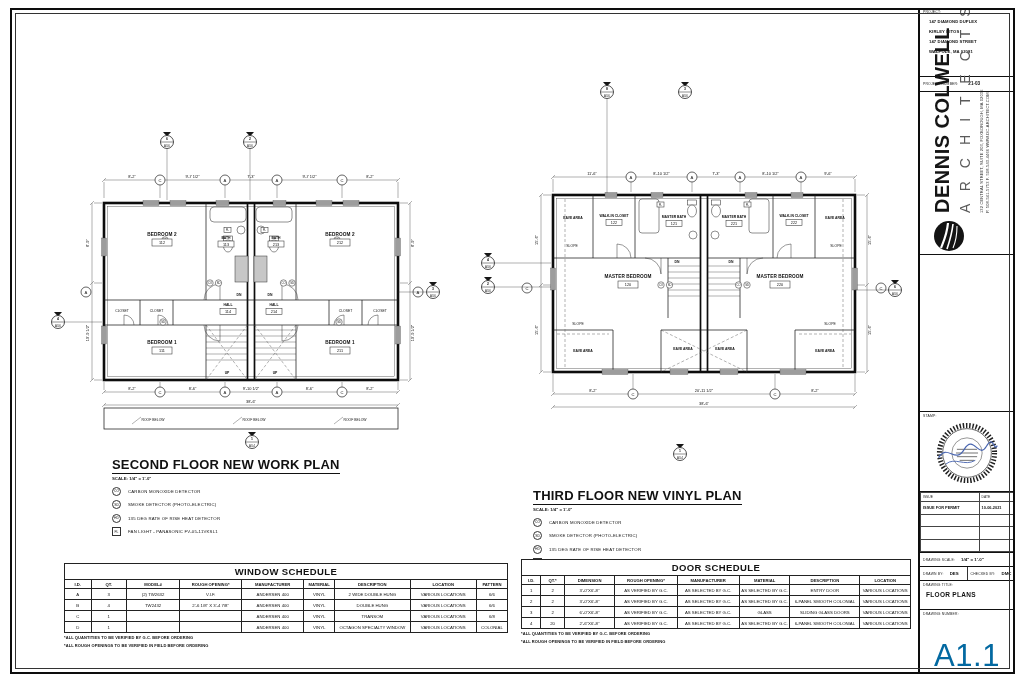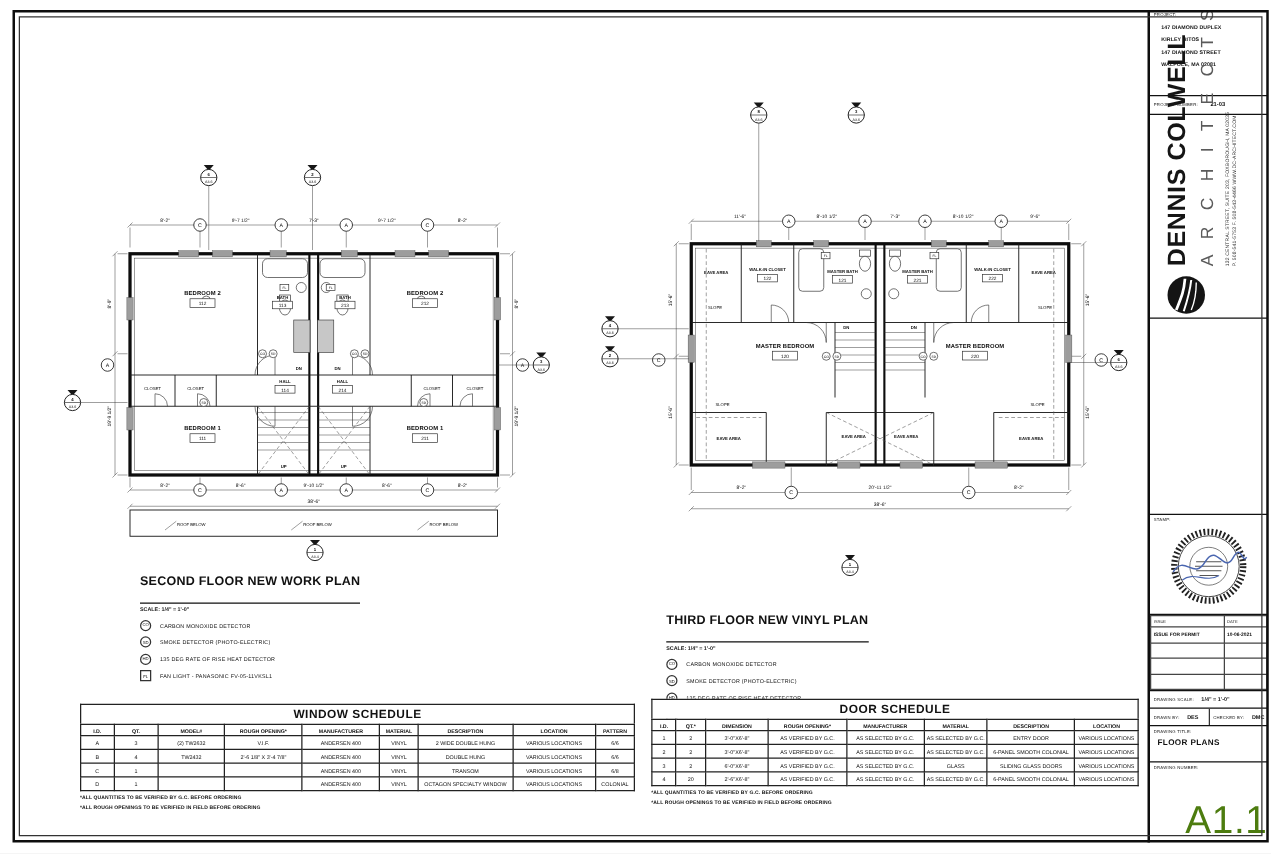--- a/index.html
+++ b/index.html
@@ -28,21 +28,21 @@
   .tb-issue table{border-collapse:collapse;width:100%;table-layout:fixed}
   .tb-issue th{font-size:3.3px;font-weight:normal;text-align:left;border:.7px solid #444;padding:1px 2px;height:6px;color:#222}
   .tb-issue td{font-size:3.9px;font-weight:bold;border:.7px solid #444;padding:1px 2px;height:9.5px;vertical-align:middle}
   .tb-scale,.tb-drawn{height:14px;display:flex;align-items:center}
   .tb-scale .val,.tb-drawn .val{font-size:4.4px;font-weight:bold;margin-left:6px}
   .tb-drawn .half{flex:1;display:flex;align-items:center}
   .tb-drawn .half+.half{border-left:.8px solid #333;height:100%}
   .tb-dtitle{height:30px}
   .tb-dtitle .val{font-size:6.5px;font-weight:bold;padding:4px 0 0 6px;letter-spacing:.3px}
   .tb-dnum{flex:1;border-bottom:none}
-  .tb-dnum .big{font-size:31px;letter-spacing:.5px;text-align:right;margin-top:22px;color:#4d7c0f}
+  .tb-dnum .big{font-size:31px;letter-spacing:.5px;text-align:center;margin-top:22px;color:#0369a1}
 
   
   svg.plan{position:absolute;overflow:visible}
   svg text{fill:#0f0f0f;font-family:"Liberation Sans",sans-serif}
   .w{stroke:#0d0d0d;stroke-width:2.6;fill:none}
   .w2{stroke:#0d0d0d;stroke-width:1.7;fill:none}
   .p{stroke:#1c1c1c;stroke-width:.75;fill:none}
   .thin{stroke:#333;stroke-width:.38;fill:none}
   .dash{stroke:#555;stroke-width:.45;stroke-dasharray:3 2;fill:none}
   .win{fill:#9d9d9d;stroke:#444;stroke-width:.3}
@@ -60,21 +60,21 @@
   .symc{fill:#fff;stroke:#333;stroke-width:.55}
   .symt{font-size:2.7px;text-anchor:middle}
   .mk circle{fill:#fff;stroke:#222;stroke-width:.8}
   .mk line{stroke:#222;stroke-width:.5}
   .mk polygon{fill:#161616}
   .mnum{font-size:3.4px;font-weight:bold;text-anchor:middle}
   .mref{font-size:2.9px;text-anchor:middle}
 
   
   .plan-title{position:absolute;width:230px}
-  .plan-title .pt{font-size:10px;font-weight:bold;letter-spacing:.2px;border-bottom:1.4px solid #111;padding-bottom:11px;display:inline-block}
+  .plan-title .pt{font-size:13px;font-weight:bold;letter-spacing:.2px;border-bottom:1.4px solid #111;padding-bottom:1px;display:inline-block}
   .plan-title .sc{font-size:4.3px;margin-top:1.5px;font-weight:bold;color:#222}
   .legend{margin-top:6px}
   .leg-item{display:flex;align-items:center;margin-top:4.5px}
   .leg-circ,.leg-sq{width:9px;height:9px;border:.8px solid #333;display:flex;align-items:center;justify-content:center;font-size:3.4px;flex:0 0 auto;box-sizing:border-box}
   .leg-circ{border-radius:50%}
   .leg-txt{font-size:4.3px;margin-left:7px;letter-spacing:.2px}
 
   
   .schedule{position:absolute}
   .sched-title{border:1px solid #222;border-bottom:none;font-size:9.5px;font-weight:bold;text-align:center;padding:2px 0;letter-spacing:.4px;background:#fff}

